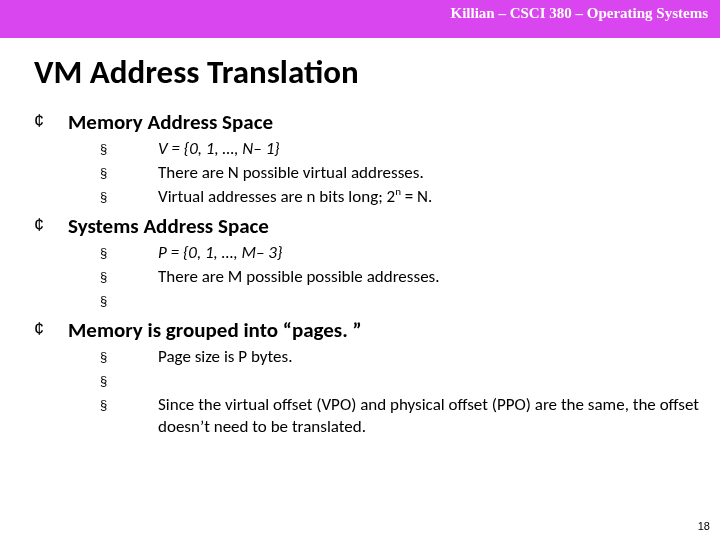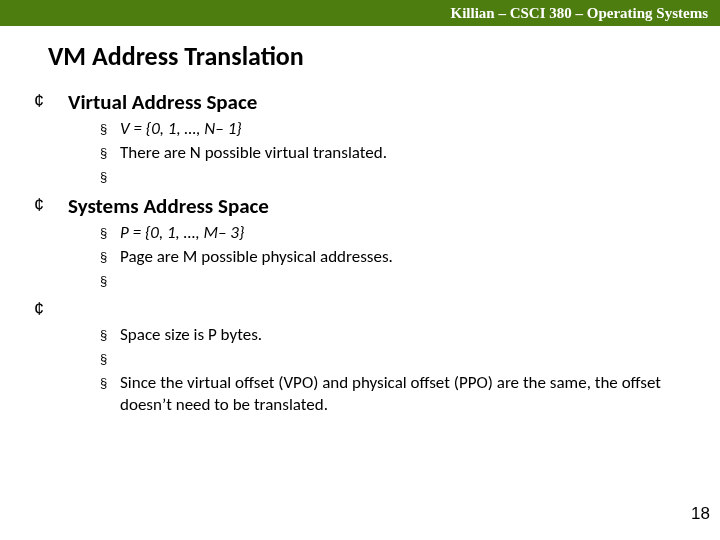--- a/index.html
+++ b/index.html
@@ -1,31 +1,31 @@
 <!DOCTYPE html>
 <html><head>
 <meta charset="utf-8">
 <style>
   * { margin: 0; padding: 0; box-sizing: border-box; }
   html, body { width: 720px; height: 540px; font-family: Calibri, "Segoe UI", Arial, sans-serif; background: #fff; color: #000; }
   .page { width: 720px; height: 540px; position: relative; }
   .header-bar {
     width: 100%;
-    background: #4d7c0f;
+    background: #d946ef;
     color: #fff;
     font-weight: bold;
     font-size: 15px;
     text-align: right;
-    padding: 5px 12px 4px 12px;
+    padding: 5px 12px 16px 12px;
     font-family: "Times New Roman", serif;
   }
   .title {
-    font-size: 26px;
+    font-size: 33px;
     font-weight: bold;
-    padding: 14px 0 12px 48px;
+    padding: 14px 0 12px 34px;
   }
   .content { padding-left: 34px; padding-right: 20px; }
   .l1 {
     display: flex;
     align-items: flex-start;
     margin-top: 6px;
     margin-bottom: 2px;
   }
   .l1-bullet {
     font-size: 18px;
@@ -48,85 +48,88 @@
   .l2-bullet {
     font-size: 13px;
     line-height: 22px;
     width: 20px;
     flex: 0 0 20px;
     font-family: Arial, sans-serif;
   }
   .l2-text {
     font-size: 17px;
     line-height: 22px;
+    margin-left: 38px;
   }
   .italic { font-style: italic; }
   sup { font-size: 0.65em; vertical-align: super; line-height: 0; }
   .page-num {
     position: absolute;
     right: 10px;
-    bottom: 16px;
-    font-size: 17px;
+    bottom: 8px;
+    font-size: 11px;
     font-family: Arial, sans-serif;
   }
 </style>
 </head>
 <body>
 
 <div class="page">
 
   <div class="header-bar">Killian – CSCI 380 – Operating Systems</div>
 
   <div class="title">VM Address Translation</div>
 
   <div class="content">
 
     <div class="l1">
       <span class="l1-bullet">¢</span>
-      <span class="l1-text">Virtual Address Space</span>
+      <span class="l1-text">Memory Address Space</span>
     </div>
     <div class="l2-group">
       <div class="l2">
         <span class="l2-bullet">§</span>
         <span class="l2-text"><span class="italic">V = {0, 1, …, N– 1}</span></span>
       </div>
       <div class="l2">
         <span class="l2-bullet">§</span>
-        <span class="l2-text">There are N possible virtual translated.</span>
+        <span class="l2-text">There are N possible virtual addresses.</span>
       </div>
       <div class="l2">
         <span class="l2-bullet">§</span>
+        <span class="l2-text">Virtual addresses are n bits long; 2<sup>n</sup> = N.</span>
       </div>
     </div>
 
     <div class="l1">
       <span class="l1-bullet">¢</span>
       <span class="l1-text">Systems Address Space</span>
     </div>
     <div class="l2-group">
       <div class="l2">
         <span class="l2-bullet">§</span>
         <span class="l2-text"><span class="italic">P = {0, 1, …, M– 3}</span></span>
       </div>
       <div class="l2">
         <span class="l2-bullet">§</span>
-        <span class="l2-text">Page are M possible physical addresses.</span>
+        <span class="l2-text">There are M possible possible addresses.</span>
       </div>
       <div class="l2">
         <span class="l2-bullet">§</span>
       </div>
     </div>
 
     <div class="l1">
       <span class="l1-bullet">¢</span>
+      <span class="l1-text">Memory is grouped into “pages. ”</span>
     </div>
     <div class="l2-group">
       <div class="l2">
         <span class="l2-bullet">§</span>
-        <span class="l2-text">Space size is P bytes.</span>
+        <span class="l2-text">Page size is P bytes.</span>
       </div>
       <div class="l2">
         <span class="l2-bullet">§</span>
       </div>
       <div class="l2">
         <span class="l2-bullet">§</span>
         <span class="l2-text">Since the virtual offset (VPO) and physical offset (PPO) are the same, the offset doesn’t need to be translated.</span>
       </div>
     </div>
 

